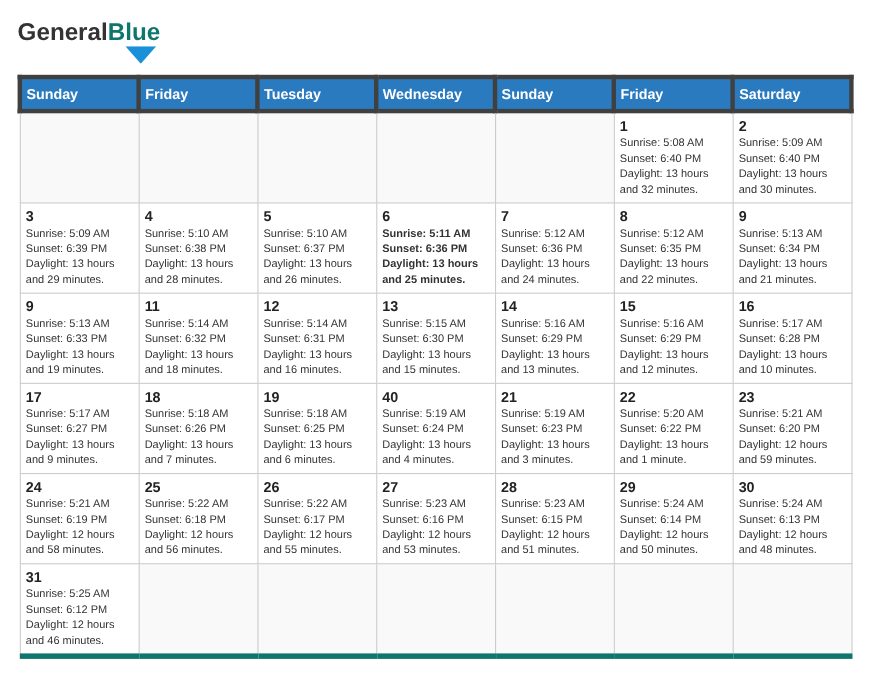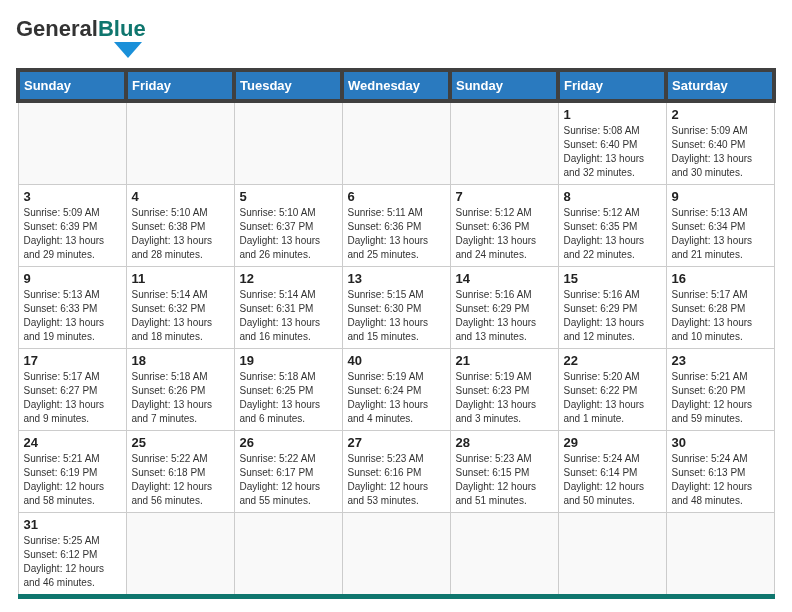--- a/index.html
+++ b/index.html
@@ -145,21 +145,21 @@
 Daylight: 13 hours and 28 minutes.</div>
         </td>
         <td>
           <span class="day-number">5</span>
           <div class="day-info" style="white-space: pre-wrap;">Sunrise: 5:10 AM
 Sunset: 6:37 PM
 Daylight: 13 hours and 26 minutes.</div>
         </td>
         <td>
           <span class="day-number">6</span>
-          <div class="day-info" style="white-space: pre-wrap;">Sunrise: 5:11 AM
+          <div class="day-info" style="white-space: pre-wrap; font-weight: bold;">Sunrise: 5:11 AM
 Sunset: 6:36 PM
 Daylight: 13 hours and 25 minutes.</div>
         </td>
         <td>
           <span class="day-number">7</span>
           <div class="day-info" style="white-space: pre-wrap;">Sunrise: 5:12 AM
 Sunset: 6:36 PM
 Daylight: 13 hours and 24 minutes.</div>
         </td>
         <td>

